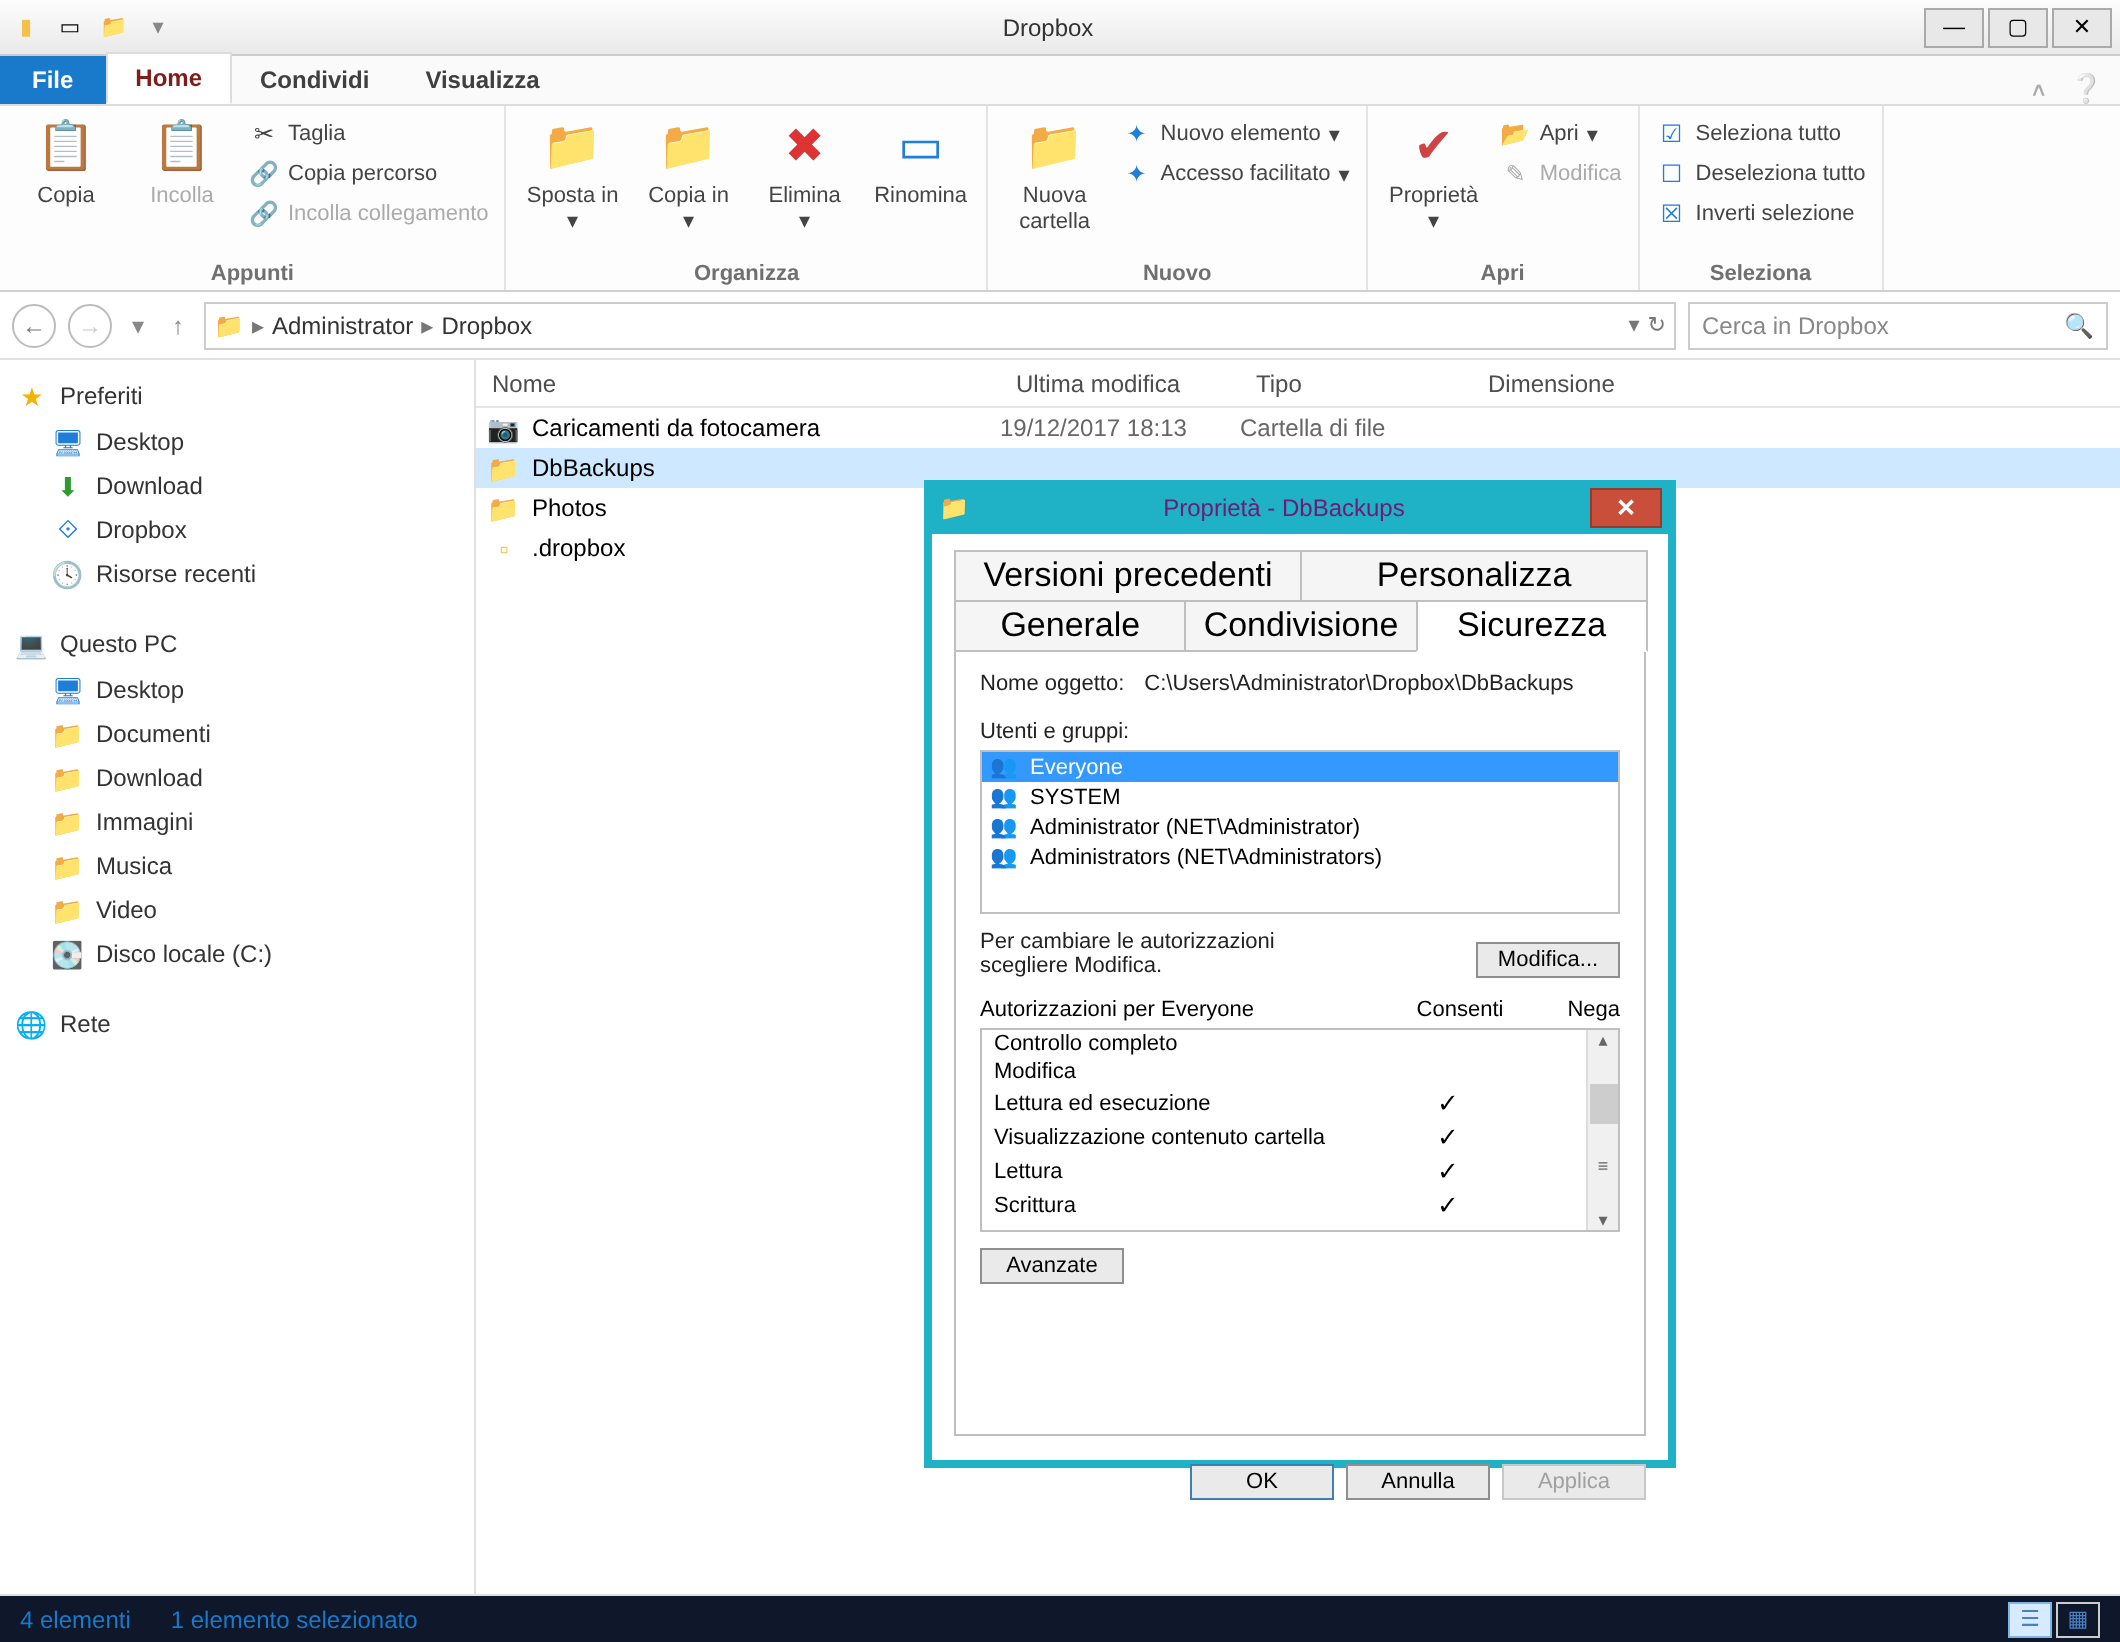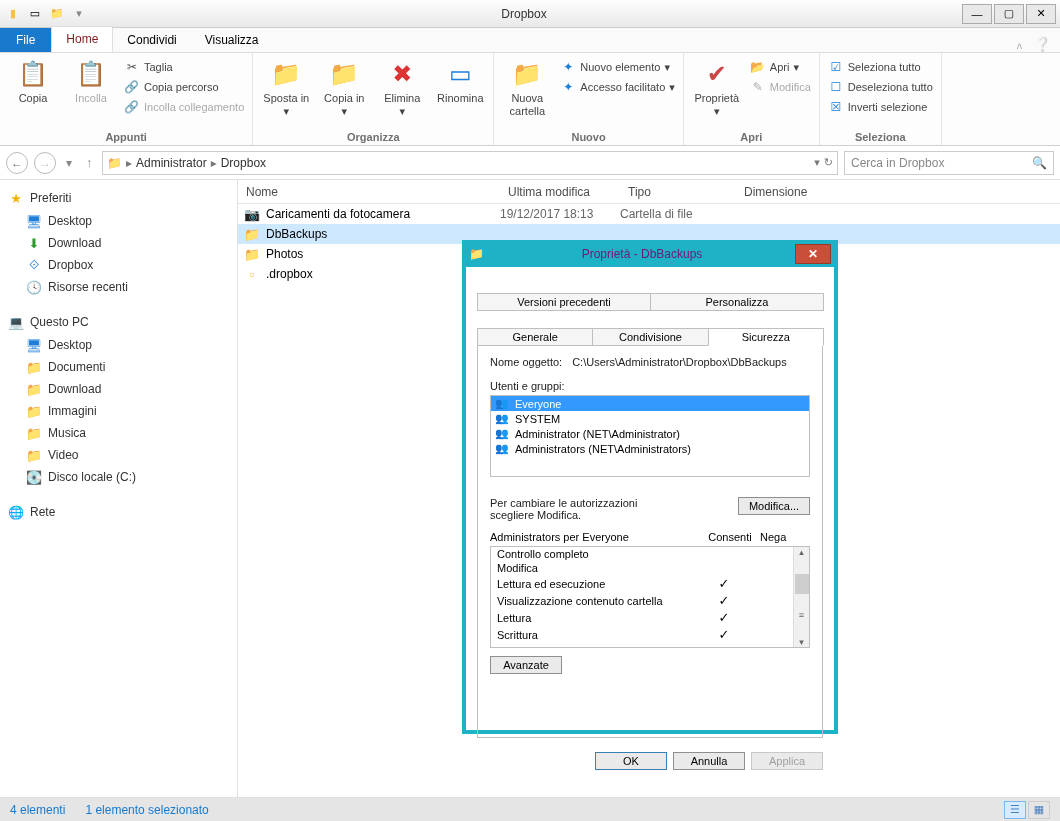--- a/index.html
+++ b/index.html
@@ -7,23 +7,23 @@
 
 
 .titlebar { height: 28px; background: linear-gradient(#fdfdfd,#e9e9e9); border-bottom: 1px solid #ccc; display: flex; align-items: center; padding: 0 4px; }
 .titlebar .qat { display: flex; gap: 4px; align-items: center; }
 .titlebar .qat span { width: 18px; height: 18px; display: inline-flex; align-items: center; justify-content: center; font-size: 11px; }
 .titlebar .title { flex: 1; text-align: center; color: #333; }
 .titlebar .winctrls { display: flex; }
 .titlebar .winctrls div { width: 30px; height: 20px; border: 1px solid #aaa; background: #e8e8e8; margin-left: 2px; display: flex; align-items: center; justify-content: center; font-size: 11px; }
 
 
-.menutabs { height: 25px; display: flex; align-items: flex-end; border-bottom: 1px solid #ddd; background: #fafafa; }
+.menutabs { height: 25px; display: flex; align-items: flex-end; border-bottom: 1px solid #ddd; background: #fafafa; font-weight: bold; }
 .menutabs .filetab { background: #1979ca; color: #fff; padding: 5px 16px; font-size: 12px; }
-.menutabs .tab { padding: 5px 14px; color: #000000; cursor: default; }
+.menutabs .tab { padding: 5px 14px; color: #404040; cursor: default; }
 .menutabs .tab.active { background: #fff; border: 1px solid #ddd; border-bottom: 1px solid #fff; color: #7f1d1d; }
 .menutabs .grow { flex: 1; }
 .menutabs .helpicon { color: #1979ca; font-size: 14px; padding: 0 8px; }
 .menutabs .caret { color: #aaa; font-size: 11px; padding: 0 4px; }
 
 .ribbon { height: 93px; background: #fdfdfd; border-bottom: 1px solid #d0d0d0; display: flex; }
 .ribbon .group { border-right: 1px solid #e4e4e4; padding: 3px 6px 1px; display: flex; flex-direction: column; }
 .ribbon .groupbody { flex: 1; display: flex; gap: 4px; }
 .ribbon .glabel { text-align: center; font-size: 11px; color: #707070; padding: 1px 0; font-weight: bold; }
 .bigbtn { display: flex; flex-direction: column; align-items: center; justify-content: flex-start; width: 54px; padding-top: 2px; color: #444; font-size: 11px; text-align: center; line-height: 1.15; }
@@ -60,46 +60,46 @@
 .col-size { width: 80px; }
 .filelist { flex: 1; }
 .row { display: flex; align-items: center; height: 20px; padding-left: 6px; }
 .row .c-name { width: 256px; display: flex; align-items: center; gap: 6px; }
 .row .c-date { width: 120px; color: #666; }
 .row .c-type { width: 120px; color: #666; }
 .row.sel { background: #cde8ff; }
 .row .fico { width: 16px; height: 16px; display: inline-flex; align-items: center; justify-content: center; font-size: 13px; }
 
 
-.status { position: absolute; left: 0; right: 0; bottom: 0; height: 24px; border-top: 1px solid #e0e0e0; display: flex; align-items: center; padding: 0 10px; gap: 20px; color: #1979ca; font-size: 12px; background: #e5e5e5; }
+.status { position: absolute; left: 0; right: 0; bottom: 0; height: 24px; border-top: 1px solid #e0e0e0; display: flex; align-items: center; padding: 0 10px; gap: 20px; color: #1979ca; font-size: 12px; background: #0f172a; }
 .status .right { margin-left: auto; display: flex; gap: 2px; }
 .viewbtn { width: 22px; height: 18px; border: 1px solid #ccc; display: flex; align-items: center; justify-content: center; font-size: 11px; color: #4a80c2; }
 .viewbtn.active { background: #d6ebff; border-color: #7fb6e8; }
 
 
 .dialog { position: absolute; left: 462px; top: 240px; width: 376px; height: 494px; background: #fff; border: 1px solid #1fb1c6; box-shadow: 0 0 0 3px #1fb1c6 inset; }
 .dlg-title { height: 26px; background: #1fb1c6; display: flex; align-items: center; padding: 0 6px; }
 .dlg-title .dttext { flex: 1; text-align: center; color: #701a75; font-size: 12px; }
 .dlg-title .dticon { width: 16px; height: 16px; margin-right: 4px; display: inline-flex; align-items: center; justify-content: center; }
 .dlg-title .dtclose { width: 36px; height: 20px; background: #c94f3a; color: #fff; display: flex; align-items: center; justify-content: center; font-weight: bold; border: 1px solid #963a2a; }
 .dlg-body { padding: 8px 14px; }
 .tabrow { display: flex; }
-.tabrow .dtab { flex: 1; border: 1px solid #bfbfbf; background: #f5f5f5; text-align: center; font-size: 11px; padding: 2px 0; cursor: default; position: relative; margin-right: -1px; margin-top: 18px; }
+.tabrow .dtab { flex: 1; border: 1px solid #bfbfbf; background: #f5f5f5; text-align: center; font-size: 17px; padding: 2px 0; cursor: default; position: relative; margin-right: -1px; }
 .tabrow .dtab.active { background: #fff; border-bottom: 1px solid #fff; z-index: 2; }
 .tabpanel { border: 1px solid #bfbfbf; border-top: none; padding: 10px 12px 8px; height: 392px; }
 .lbl { font-size: 11px; color: #222; }
 .objrow { display: flex; gap: 10px; font-size: 11px; margin-bottom: 12px; }
 .userbox { border: 1px solid #bfbfbf; height: 82px; overflow: hidden; margin-top: 3px; background: #fff; }
 .userrow { display: flex; align-items: center; gap: 6px; padding: 1px 4px; font-size: 11px; }
 .userrow.sel { background: #3399ff; color: #fff; }
 .userrow .uicon { width: 14px; display: inline-flex; justify-content: center; }
 .permhdr { display: flex; font-size: 11px; margin: 10px 0 3px; }
 .permhdr .ph1 { flex: 1; }
 .permhdr .ph2 { width: 60px; text-align: center; }
-.permhdr .ph3 { width: 50px; text-align: left; }
+.permhdr .ph3 { width: 50px; text-align: right; }
 .permbox { border: 1px solid #bfbfbf; height: 102px; display: flex; }
 .permlist { flex: 1; }
 .permrow { display: flex; font-size: 11px; padding: 1px 6px; align-items: center; }
 .permrow .pn { flex: 1; }
 .permrow .pc { width: 54px; text-align: center; font-size: 13px; }
 .permrow .pd { width: 36px; text-align: center; font-size: 13px; }
 .scrollbar { width: 16px; background: #f0f0f0; border-left: 1px solid #ddd; display: flex; flex-direction: column; align-items: center; justify-content: space-between; font-size: 9px; color: #666; }
 .scrollbar .thumb { width: 14px; height: 20px; background: #cdcdcd; }
 .btn { border: 1px solid #8f8f8f; background: #eaeaea; font-size: 11px; padding: 2px 0; width: 72px; text-align: center; cursor: default; }
 .btn.primary { border-color: #3c7fb1; }
@@ -396,26 +396,26 @@
           </div>
           <div class="userrow">
             <span class="uicon">👥</span>
             <span>Administrator (NET\Administrator)</span>
           </div>
           <div class="userrow">
             <span class="uicon">👥</span>
             <span>Administrators (NET\Administrators)</span>
           </div>
         </div>
-      <div style="display:flex;justify-content:space-between;align-items:flex-start;margin-top:20px">
+      <div style="display:flex;justify-content:space-between;align-items:flex-end;margin-top:8px">
         <div class="helper" style="width:190px">Per cambiare le autorizzazioni scegliere Modifica.</div>
         <div class="btn">Modifica...</div>
       </div>
       <div class="permhdr">
-        <div class="ph1">Administrators per Everyone</div>
+        <div class="ph1">Autorizzazioni per Everyone</div>
         <div class="ph2">Consenti</div>
         <div class="ph3">Nega</div>
       </div>
       <div class="permbox">
         <div class="permlist" id="permlist">
             <div class="permrow">
               <div class="pn">Controllo completo</div>
               <div class="pc"></div>
               <div class="pd"></div>
             </div>

